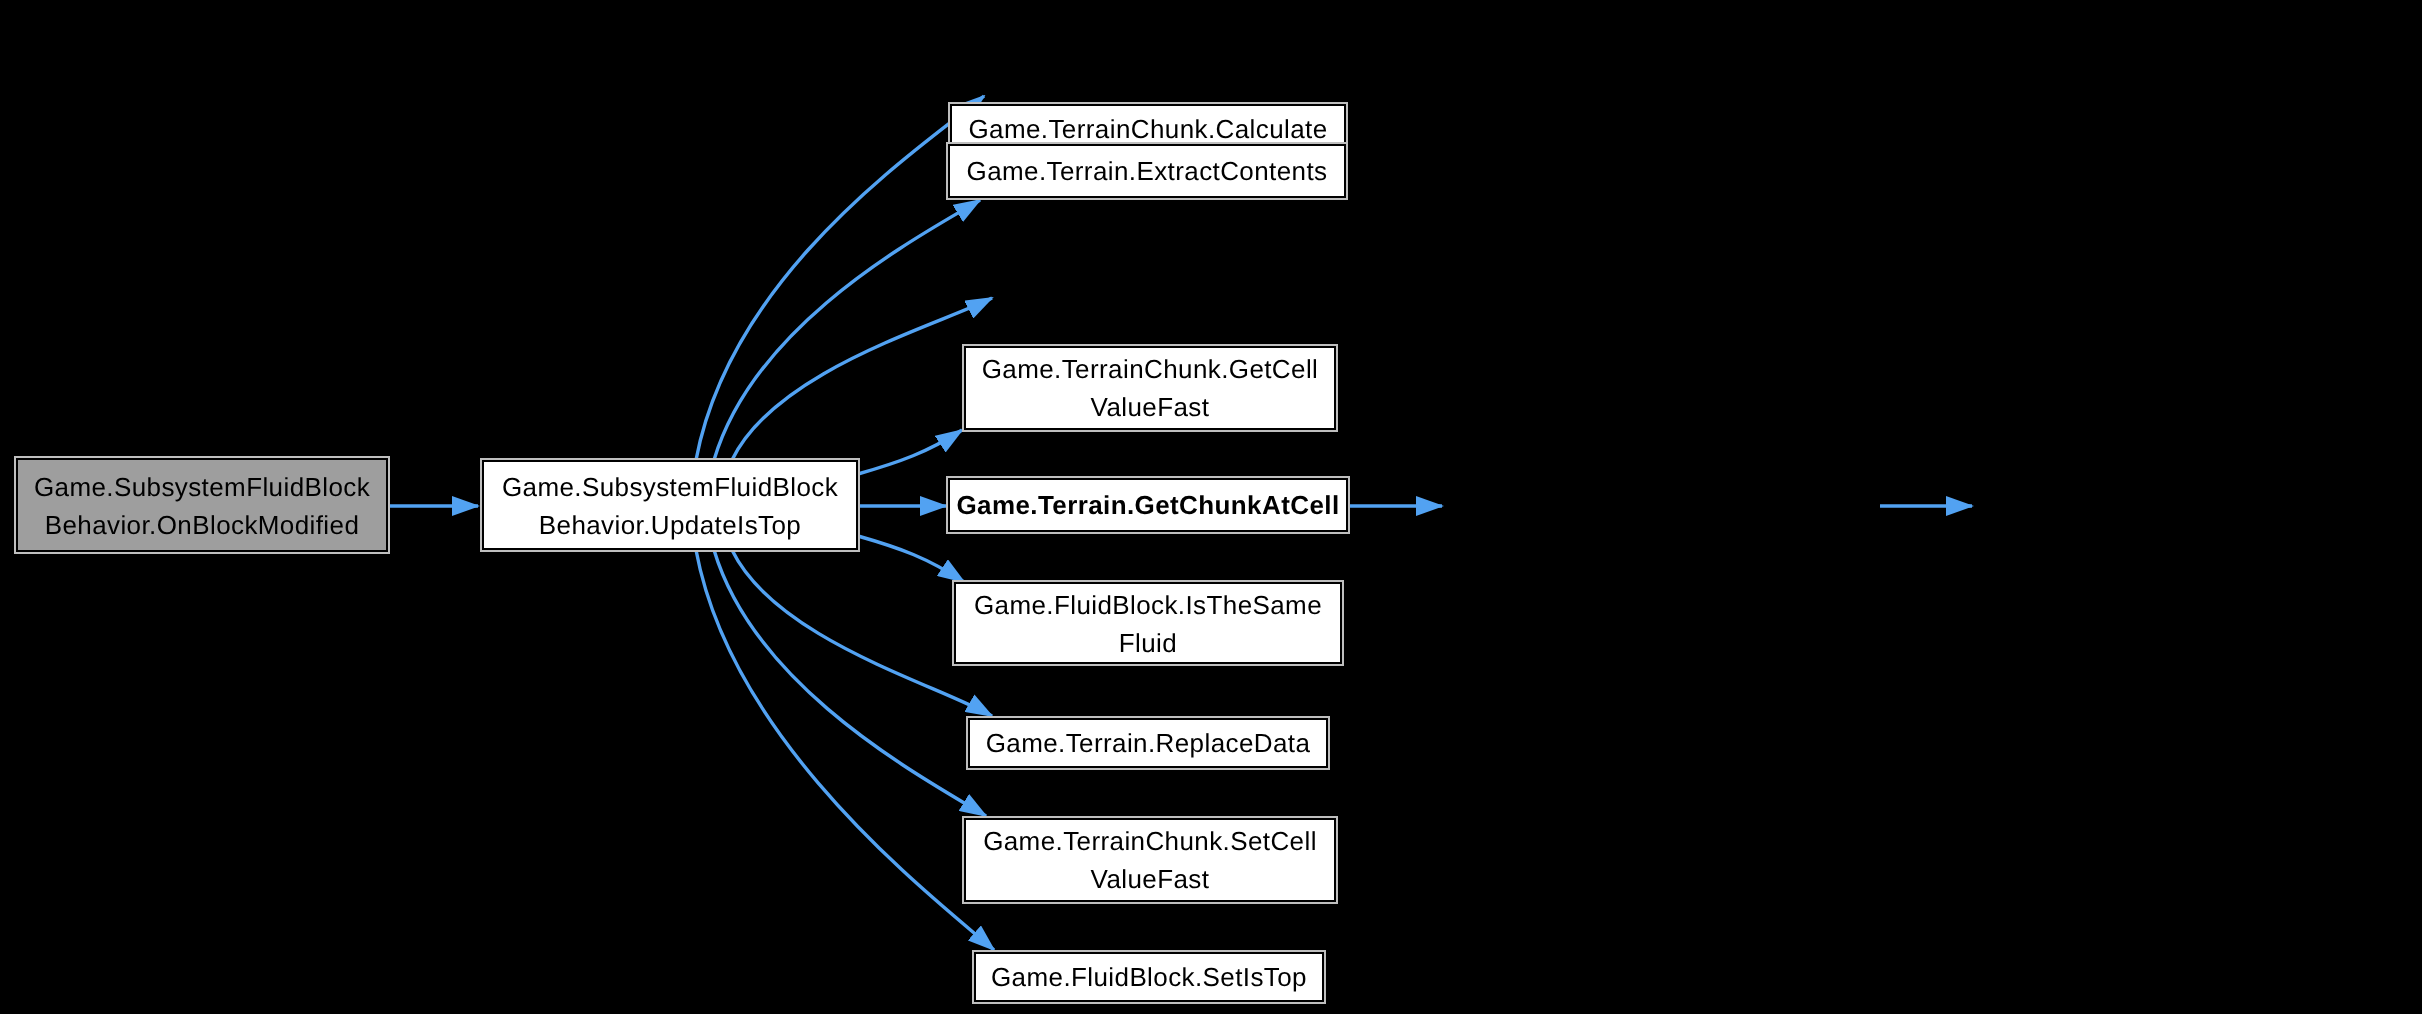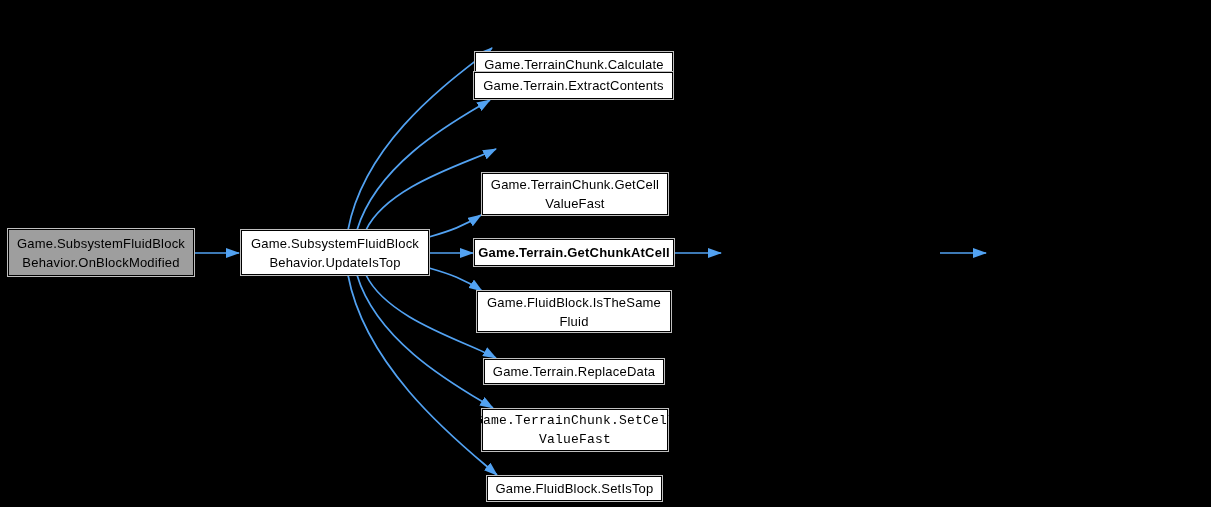--- a/index.html
+++ b/index.html
@@ -104,21 +104,21 @@
 
   <div class="node" style="left:477px;top:291px;width:194px;height:41px;">
     <span class="lbl">Game.FluidBlock.IsTheSame
 Fluid</span>
   </div>
 
   <div class="node" style="left:484px;top:359px;width:180px;height:25px;">
     <span class="lbl">Game.Terrain.ReplaceData</span>
   </div>
 
-  <div class="node" style="left:482px;top:409px;width:186px;height:42px;font-family:Liberation Mono, monospace;">
+  <div class="node" style="left:482px;top:409px;width:186px;height:42px;">
     <span class="lbl">Game.TerrainChunk.SetCell
 ValueFast</span>
   </div>
 
   <div class="node" style="left:487px;top:476px;width:175px;height:25px;">
     <span class="lbl">Game.FluidBlock.SetIsTop</span>
   </div>
 
 
 

